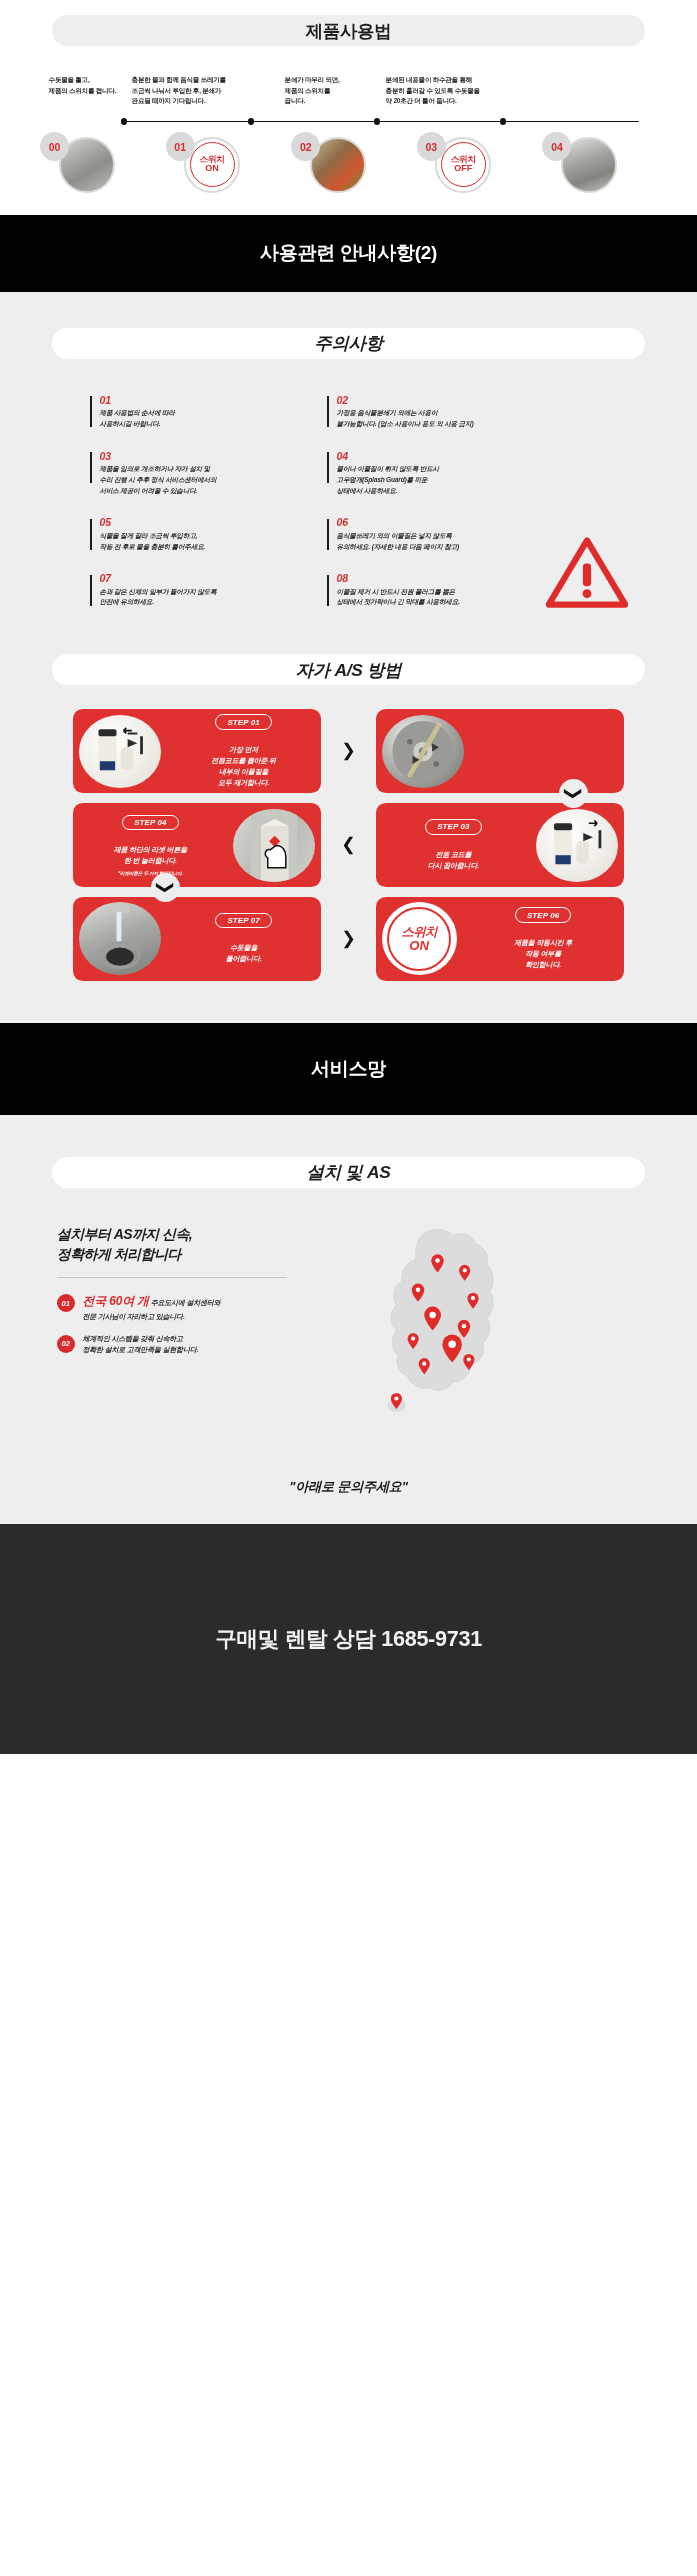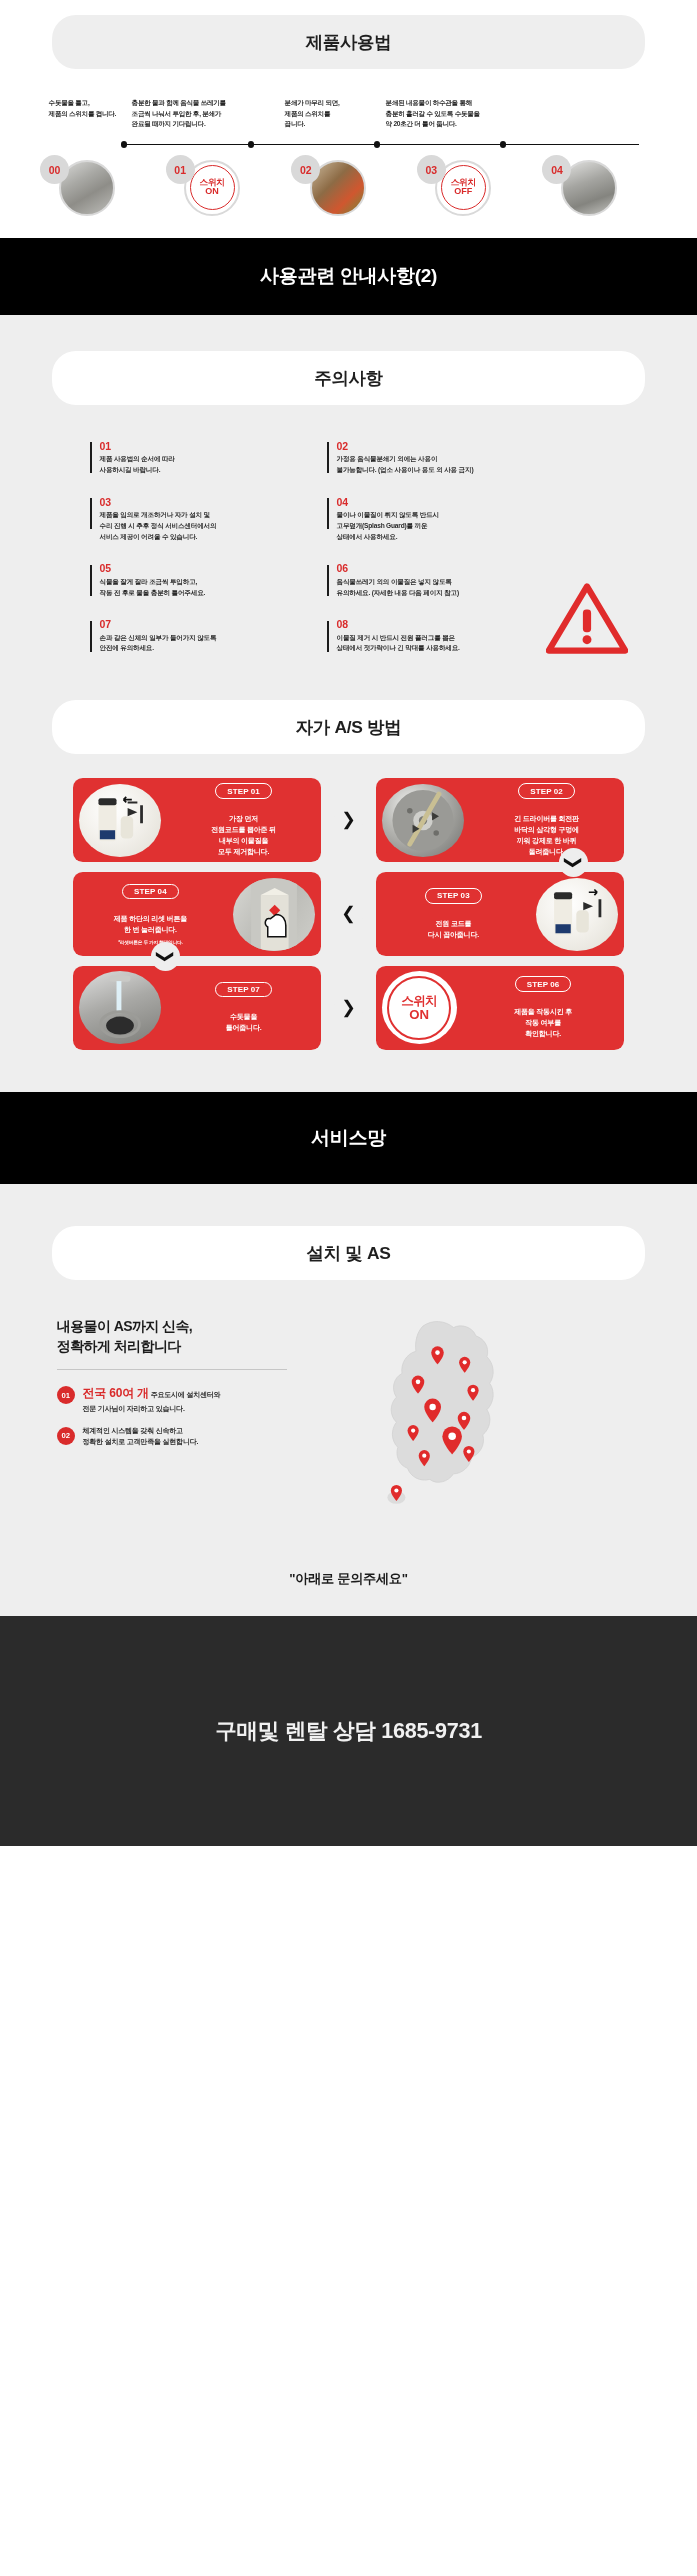--- a/index.html
+++ b/index.html
@@ -7,21 +7,21 @@
     width: 697px;
     font-family: "Liberation Sans", "DejaVu Sans", sans-serif;
     background: #ffffff;
     color: #222;
   }
   body { width: 697px; overflow-x: hidden; }
 
   
   .pill-wrap { display: flex; justify-content: center; }
   .pill {
-    width: 593px; height: 54px; border-radius: 24px;
+    width: 593px; height: 31px; border-radius: 24px;
     background: #eeeeee;
     display: flex; align-items: center; justify-content: center;
     font-size: 17.4px; font-weight: bold; color: #1f1f1f; letter-spacing: -0.3px;
   }
   .pill.white { background: #ffffff; }
 
   
   .sec-usage { background: #ffffff; padding: 15.3px 0 21px; }
   .usage-captions {
     display: flex; width: 669px; margin: 29px auto 0; padding-left: 5.6px;
@@ -71,21 +71,21 @@
   }
   .band-usage { height: 77px; }
   .band-service { height: 92px; }
   .footer-band {
     background: #2b2b2b; color: #f1f1f1; height: 230px;
     display: flex; align-items: center; justify-content: center;
     font-size: 21.6px; font-weight: bold; letter-spacing: -0.3px;
   }
 
   
-  .grey-body { background: #eeeeee; padding: 36px 0 0; }
+  .grey-body { background: #eeeeee; padding: 36px 0 0; font-style: italic; }
 
   
   .caution-card {
     position: relative; width: 551px; margin: 29px auto 0;
     background: #eeeeee; padding: 7px 0 12.6px;
   }
   .caution-grid { display: flex; flex-wrap: wrap; padding-left: 16.7px; }
   .c-item { width: 237px; margin-bottom: 21px; padding-left: 9.8px; position: relative; }
   .c-item::before {
     content: ""; position: absolute; left: 0; top: 1.4px; width: 2.4px; height: 31px; background: #1b1b1b;
@@ -329,27 +329,20 @@
             <circle cx="59" cy="52" r="44" fill="#9a9a96"></circle>
             <circle cx="59" cy="52" r="14" fill="#cfcfcb"></circle>
             <circle cx="59" cy="52" r="6" fill="#7b7b77"></circle>
             <path d="M82 14 L40 86" stroke="#c9bf93" stroke-width="7" stroke-linecap="round"></path>
             <polygon points="72,40 82,46 72,52" fill="#3a3a38"></polygon>
             <polygon points="44,58 54,64 44,70" fill="#3a3a38"></polygon>
             <circle cx="40" cy="38" r="4" fill="#6e6e6a"></circle>
             <circle cx="78" cy="70" r="4" fill="#6e6e6a"></circle>
           </svg>
         </div>
-        <div class="as-body">
-          <div class="as-badge">STEP 02</div>
-          <div class="as-desc" style="white-space:pre-line">긴 드라이버를 회전판
-바닥의 삼각형 구멍에
-끼워 강제로 한 바퀴
-돌려줍니다.</div>
-        </div>
       </div>
 
       <div class="chev down-right" style="transform:rotate(90deg)">❯</div>
     </div>
 
     <div class="as-row">
       <div class="as-card rev">
         <div class="as-photo ph-reset">
           <svg viewBox="0 0 118 104" width="82" height="73">
             <rect x="26" y="0" width="66" height="104" fill="#c8c8c3"></rect>
@@ -434,21 +427,21 @@
 </div>
 
 <section class="grey-body" style="padding-top:42px">
   <div class="pill-wrap">
     <div class="pill white">설치 및 AS</div>
   </div>
 
   <div class="install-wrap">
     <div class="install-left">
       <div class="install-title">
-        <div>내용물이 AS까지 신속,</div>
+        <div>설치부터 AS까지 신속,</div>
         <div>정확하게 처리합니다</div>
       </div>
       <div class="hr-line"></div>
 
       <div class="ip-item">
         <div class="ip-num">01</div>
         <div class="ip-txt">
           <span class="ip-hi">전국 60여 개</span><span> 주요도시에 설치센터와</span><br>
           <span>전문 기사님이 자리하고 있습니다.</span>
         </div>

